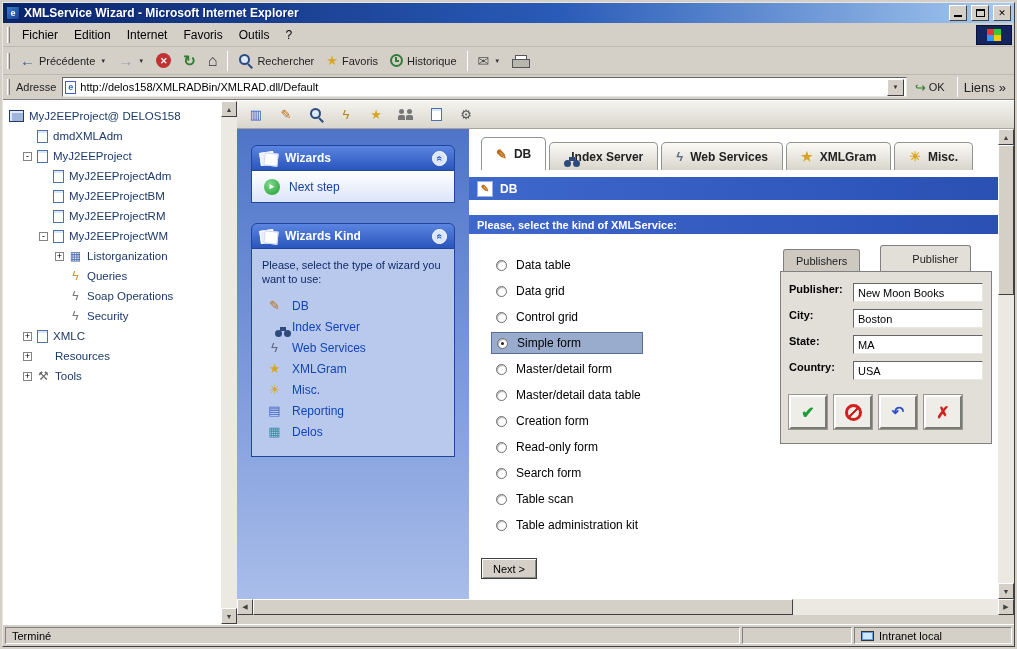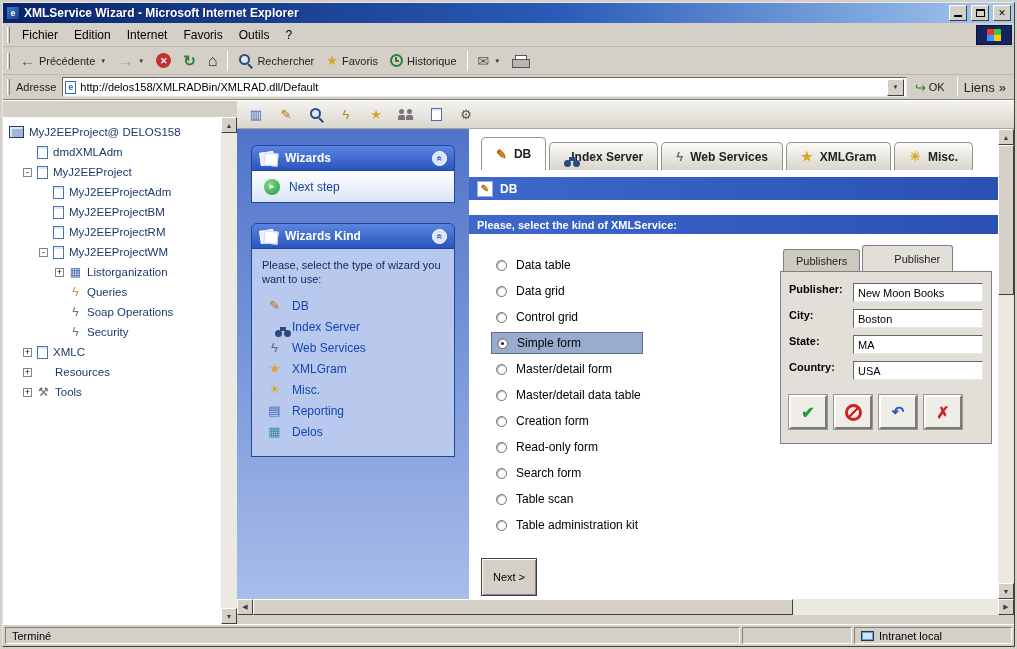--- a/index.html
+++ b/index.html
@@ -75,21 +75,21 @@
            border-color:#fff #404040 #404040 #fff; display:grid; place-items:center;
            font-size:6px; color:#333; flex:none; }
   .okbtn { display:flex; align-items:center; gap:3px; padding:2px 8px; font-size:11px; color:#222; }
   .g-ok { color:#2a7d2a; font-size:13px; }
   .links { display:flex; align-items:center; gap:4px; padding:0 6px 0 2px; font-size:13px; color:#222; }
 
   
   .main { flex:1; display:flex; min-height:0; border-top:1px solid #fff; }
 
   
-  .treewrap { width:234px; flex:none; display:flex; background:#fff;margin-top:16px; }
+  .treewrap { width:234px; flex:none; display:flex; background:#fff; }
   .tree { flex:1; padding-top:5px; overflow:hidden; }
   .trow { display:flex; align-items:center; height:20px; gap:5px; }
   .lvl0 { padding-left:6px; } .lvl1 { padding-left:20px; }
   .lvl2 { padding-left:36px; } .lvl3 { padding-left:52px; }
   .exp { width:9px; height:9px; border:1px solid #848484; background:#fff; flex:none;
          font-size:9px; line-height:7px; text-align:center; color:#000; }
   .exp.plus::before { content:"+"; } .exp.minus::before { content:"-"; }
   .spc { width:9px; flex:none; }
   .tl { font-size:11.5px; color:#1c3a68; white-space:nowrap; }
   .i-comp { width:15px; height:12px; background:#9fb6d8; border:1px solid #253b66;
@@ -165,30 +165,30 @@
           display:grid; place-items:center; font-size:10px; color:#c06a10; flex:none; }
   .promptbar { height:19px; margin-top:15px; background:linear-gradient(90deg,#3f68cc,#2a50b4);
                color:#fff; font-weight:bold; font-size:11px; display:flex; align-items:center; padding:0 8px; }
   .opts { margin:18px 0 0 22px; }
   .opt { display:flex; align-items:center; gap:9px; height:26px; font-size:12px; color:#000;
          padding:0 5px; width:max-content; }
   .opt.sel { background:#9aacce; border:1px solid #5a6e99; height:22px; margin:2px 0; min-width:152px; }
   .radio { width:11px; height:11px; border-radius:50%; background:#fff; border:1px solid #6e6e6e;
            box-shadow:inset 1px 1px 1px rgba(0,0,0,.3); position:relative; flex:none; }
   .radio.on::after { content:""; position:absolute; inset:3px; border-radius:50%; background:#222; }
-  .next-btn { margin:20px 0 0 12px; width:56px; height:38px; background:#d4d0c8;
+  .next-btn { margin:20px 0 0 12px; width:56px; height:21px; background:#d4d0c8;
               border:1px solid #404040; box-shadow:inset 1px 1px 0 #fff, inset -1px -1px 0 #888;
               font-size:11px; color:#000; display:grid; place-items:center; }
 
   
   .preview { position:absolute; top:116px; right:6px; width:212px; }
   .ptabs { display:flex; align-items:flex-end; height:26px; padding-left:3px; }
   .ptab { height:22px; padding:0 12px; display:flex; align-items:center; font-size:11px;
           background:#cdc9c0; border:1px solid #808080; border-bottom:none;
-          border-radius:3px 3px 0 0; color:#222; margin-right:2px; }
+          border-radius:3px 3px 0 0; color:#222; margin-right:20px; }
   .ptab.active { height:26px; background:#e2dfd8;padding-left:31px; }
   .pbody { background:#e2dfd8; border:1px solid #808080; padding:11px 8px 14px; }
   .frow { display:flex; align-items:flex-start; margin-bottom:7px; }
   .flabel { width:64px; font-size:11px; font-weight:bold; color:#000; flex:none; }
   .finput { flex:1; height:19px; background:#fff; border:1px solid;
             border-color:#666 #e8e6e0 #e8e6e0 #666; font-size:11px; padding:1px 4px; min-width:0; }
   .btnrow { display:flex; gap:7px; margin-top:15px; }
   .pbtn { width:38px; height:34px; background:#efede8; border:2px solid;
           border-color:#fff #7a7a74 #7a7a74 #fff; outline:1px solid #9a978f;
           display:grid; place-items:center; }

